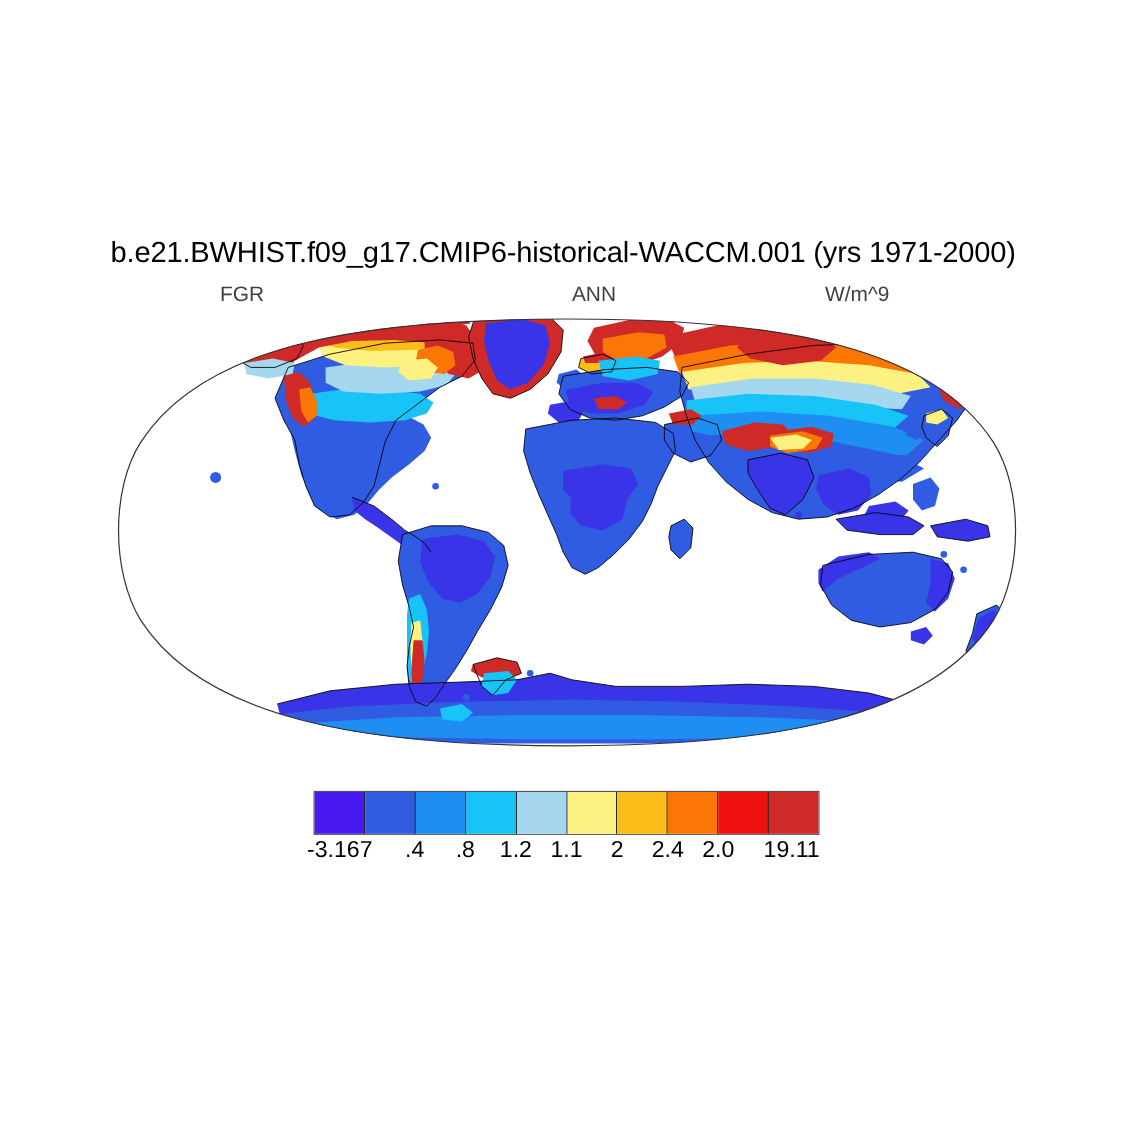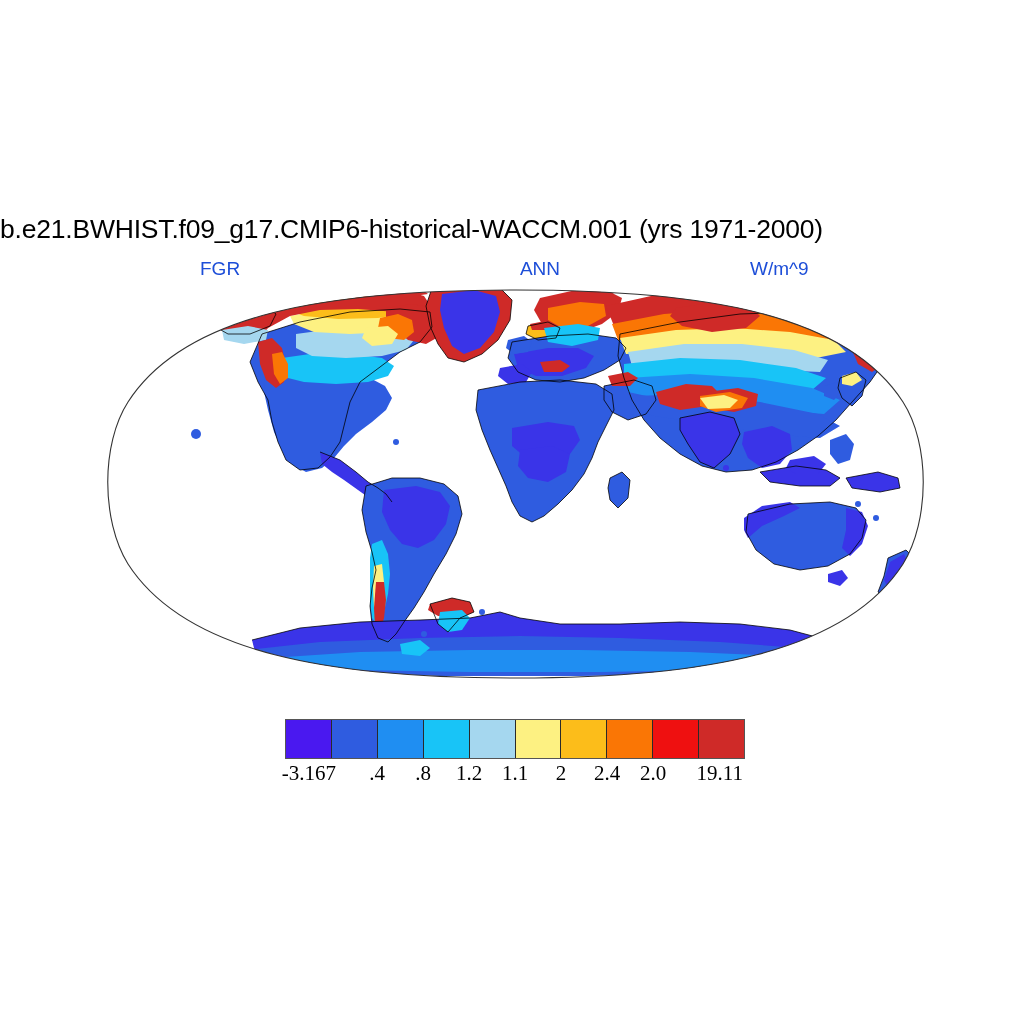--- a/index.html
+++ b/index.html
@@ -3,43 +3,43 @@
 <meta charset="utf-8">
 <title>NCL Climate Map</title>
 <style>
   html,body{margin:0;padding:0;background:#ffffff;}
   body{width:1024px;height:1024px;overflow:hidden;
        font-family:"Liberation Sans",sans-serif;color:#000;}
   #page{position:relative;width:1024px;height:1024px;background:#fff;}
 
   
   #main-title{
-    position:absolute;left:0;top:213px;width:811px;
+    position:absolute;left:0;top:213px;width:1024px;
     text-align:center;font-size:26.5px;line-height:32px;
     letter-spacing:-0.2px;white-space:nowrap;color:#000;
   }
   .sublabel{
-    position:absolute;top:257px;font-size:19px;line-height:24px;color:#1d4ed8;
+    position:absolute;top:257px;font-size:19px;line-height:24px;color:#404040;
     white-space:nowrap;
   }
   #sub-left{left:200px;}
   #sub-center{left:0;width:1024px;text-align:center;margin-left:28px;}
   #sub-right{left:750px;}
 
   
   #map-area{position:absolute;left:0;top:282px;width:1024px;height:410px;}
   #map-svg{display:block;}
 
   
   #colorbar-wrap{position:absolute;left:285px;top:719px;width:460px;height:40px;}
   #colorbar{display:flex;width:460px;height:40px;border:1px solid #555;box-sizing:border-box;}
   .cb-cell{flex:1 1 0;height:100%;border-right:1px solid #2a2a2a;box-sizing:border-box;}
   .cb-cell:last-child{border-right:none;}
 
-  #cb-labels{position:absolute;left:0;top:760px;width:1024px;height:30px;font-family:Liberation Serif, serif;}
+  #cb-labels{position:absolute;left:0;top:760px;width:1024px;height:30px;}
   .cb-label{position:absolute;top:0;font-size:21px;line-height:26px;
             color:#000;white-space:nowrap;transform:translateX(-50%);}
 </style>
 </head>
 <body>
 
 <div id="page">
 
   <div id="main-title">b.e21.BWHIST.f09_g17.CMIP6-historical-WACCM.001 (yrs 1971-2000)</div>
 

